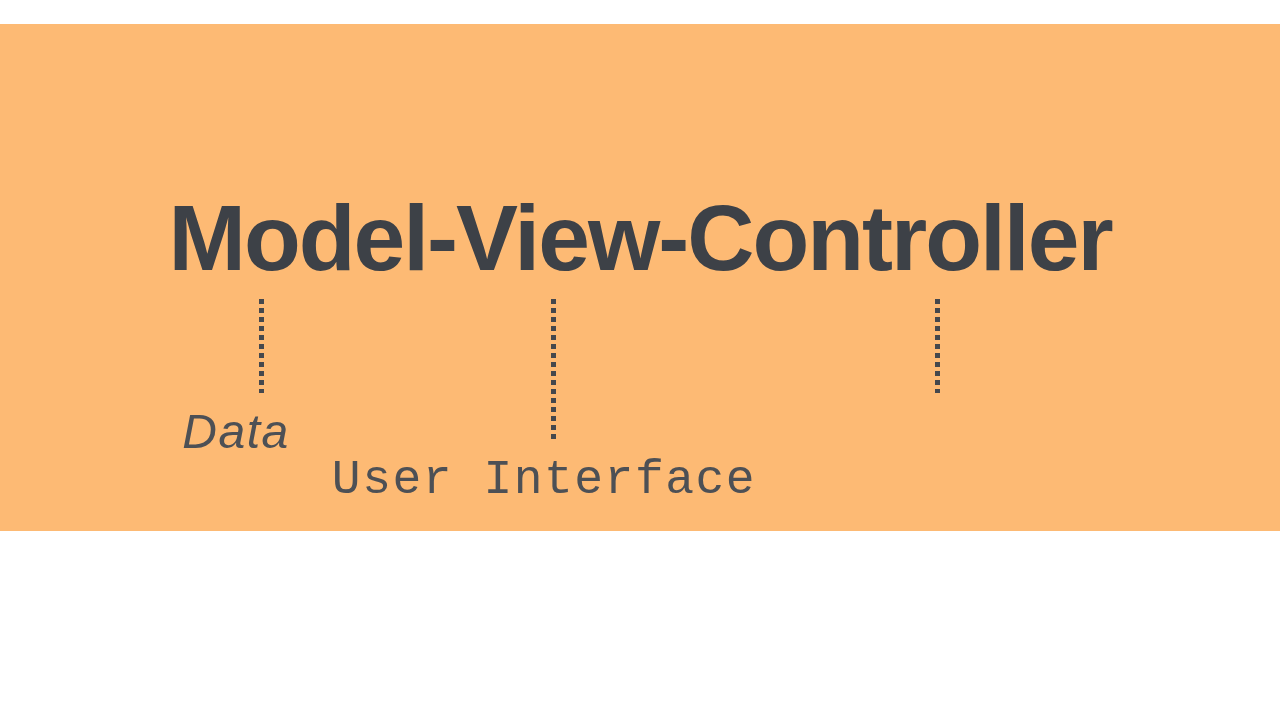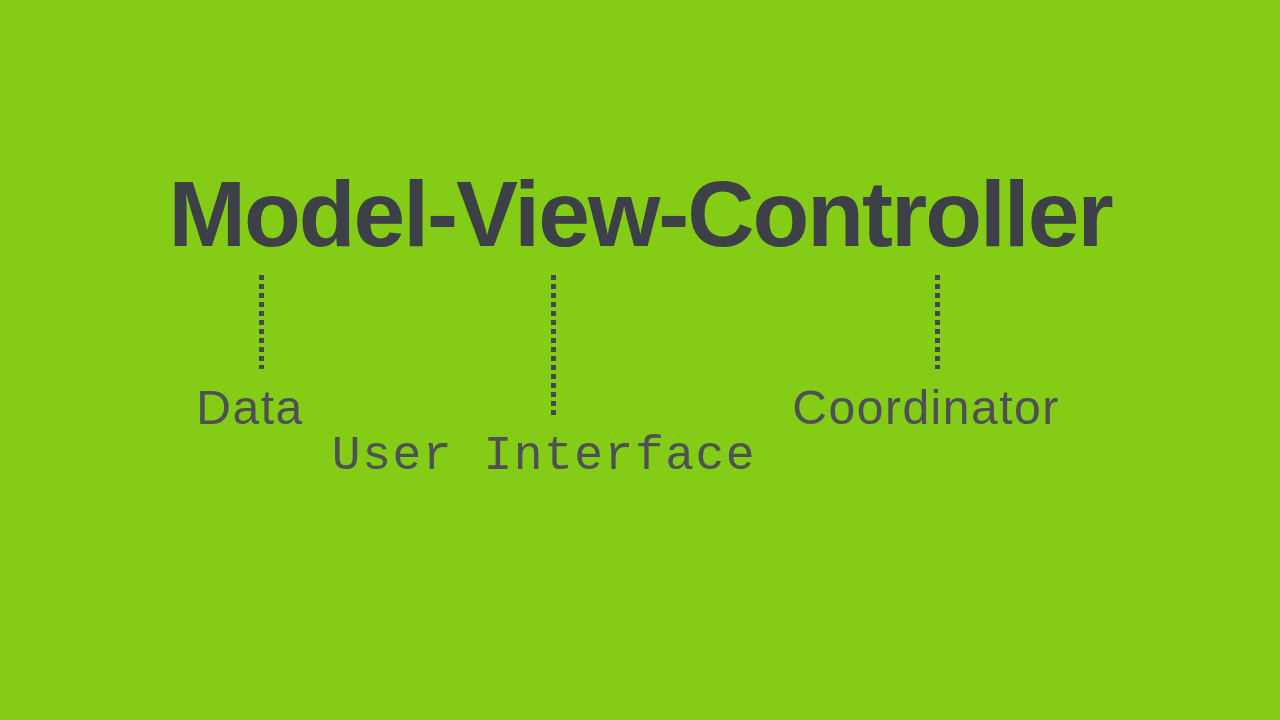--- a/index.html
+++ b/index.html
@@ -2,24 +2,25 @@
 <html><head>
 <meta charset="utf-8">
 <style>
   html, body {
     margin: 0;
     padding: 0;
   }
   .stage {
     position: relative;
     width: 1280px;
-    height: 720px;
-    background: #84cc16;
+    height: 507px;
+    background: #fdba74;
     overflow: hidden;
     font-family: "Liberation Sans", sans-serif;
+    margin-top: 24px;
   }
   .title {
     position: absolute;
     left: 0;
     top: 168px;
     width: 1280px;
     margin: 0;
     text-align: center;
     font-size: 93px;
     font-weight: 700;
@@ -45,36 +46,35 @@
   .connector-label {
     position: absolute;
     transform: translateX(-50%);
     font-size: 48px;
     font-weight: 400;
     letter-spacing: 1.5px;
     color: #4d5055;
     line-height: 48px;
     white-space: nowrap;
   }
-  .label-model      { left: 250px; top: 384px; }
+  .label-model      { left: 236px; top: 384px; font-style: italic; }
   .label-view       { left: 544px; top: 432px; font-family: Liberation Mono, monospace; }
   .label-controller { left: 926px; top: 384px; }
 </style>
 </head>
 <body>
 
 <div class="stage">
 
   <h1 class="title">Model-View-Controller</h1>
 
   <div class="connector-line line-model"></div>
 
   <div class="connector-line line-view"></div>
 
   <div class="connector-line line-controller"></div>
 
   <div class="connector-label label-model">Data</div>
 
   <div class="connector-label label-view">User Interface</div>
 
-  <div class="connector-label label-controller">Coordinator</div>
 
 </div>
 
 </body></html>

